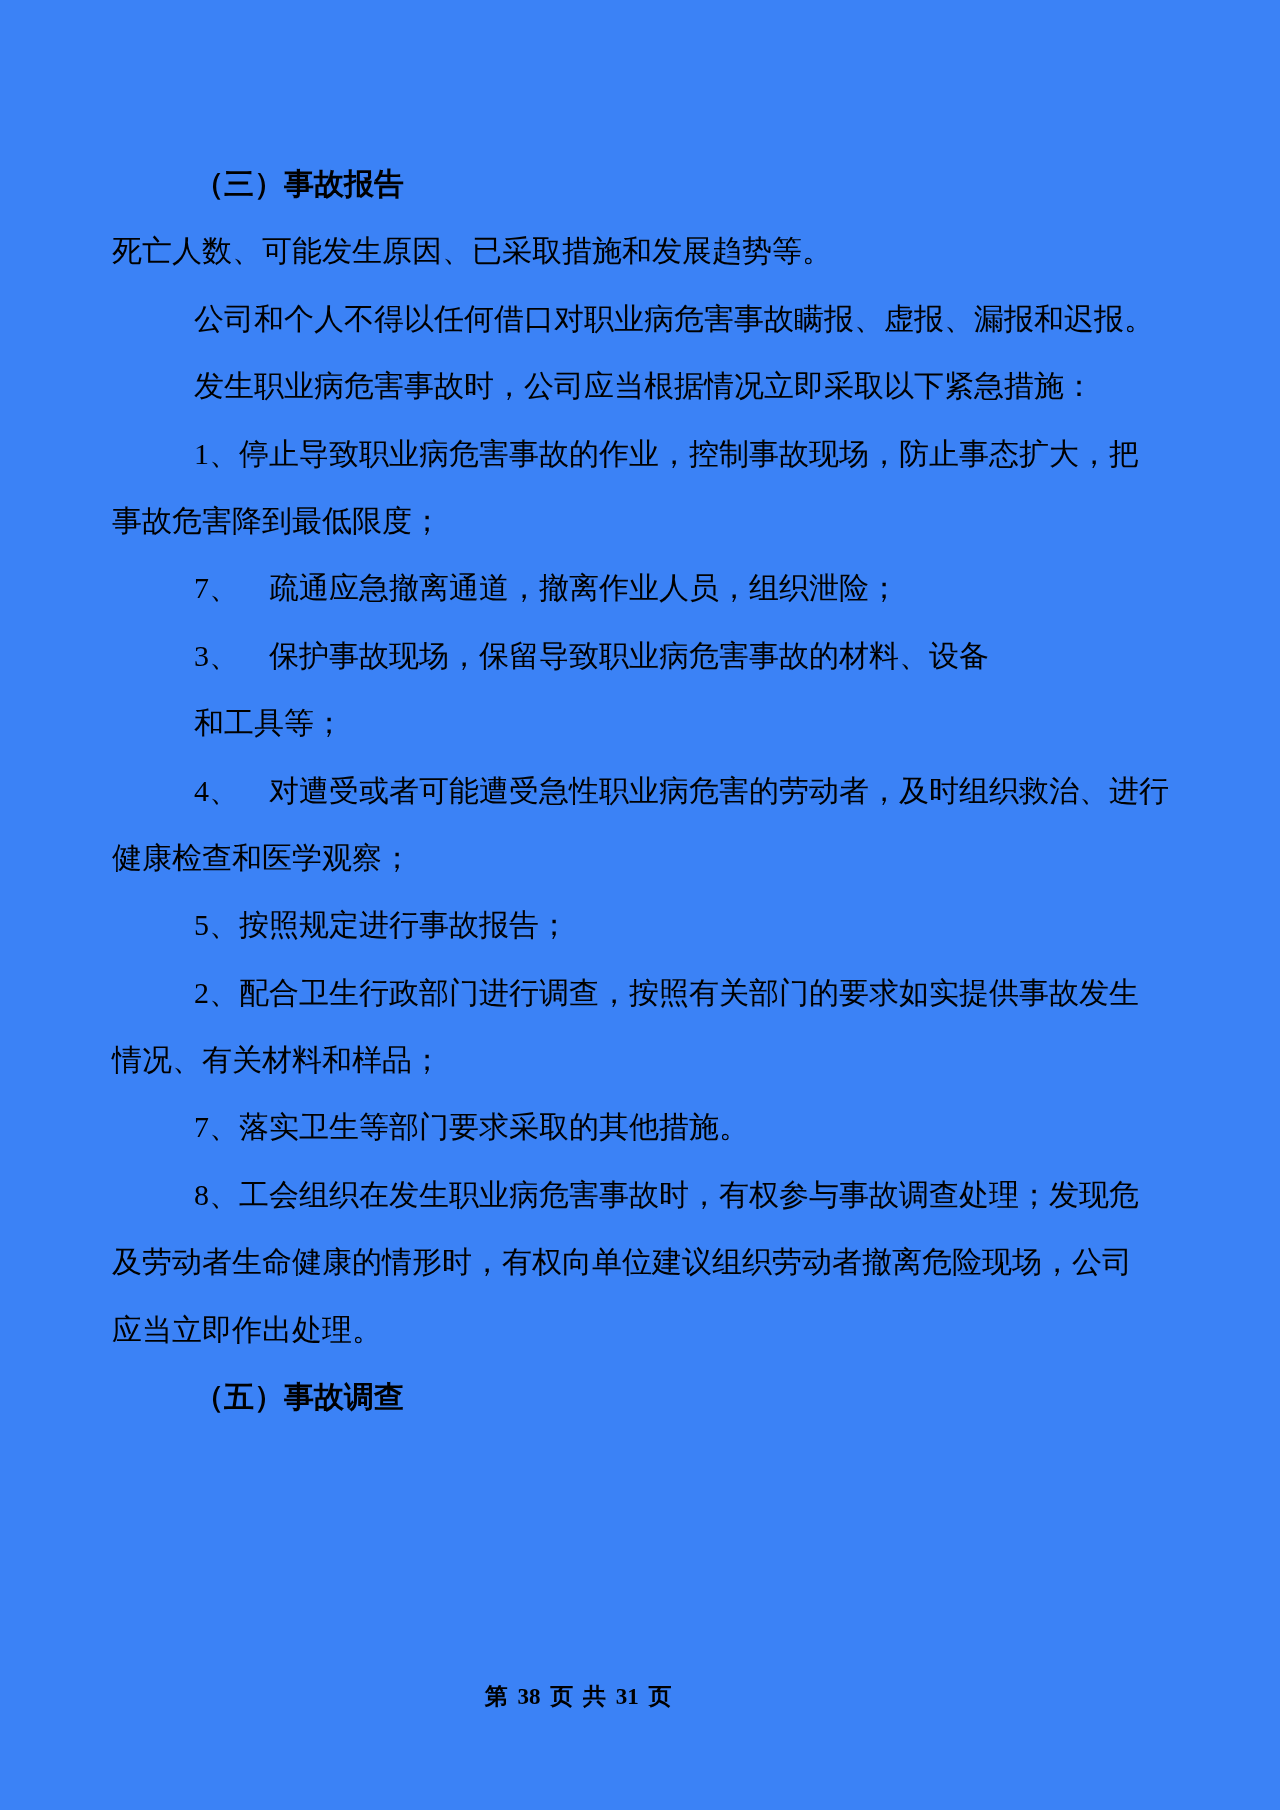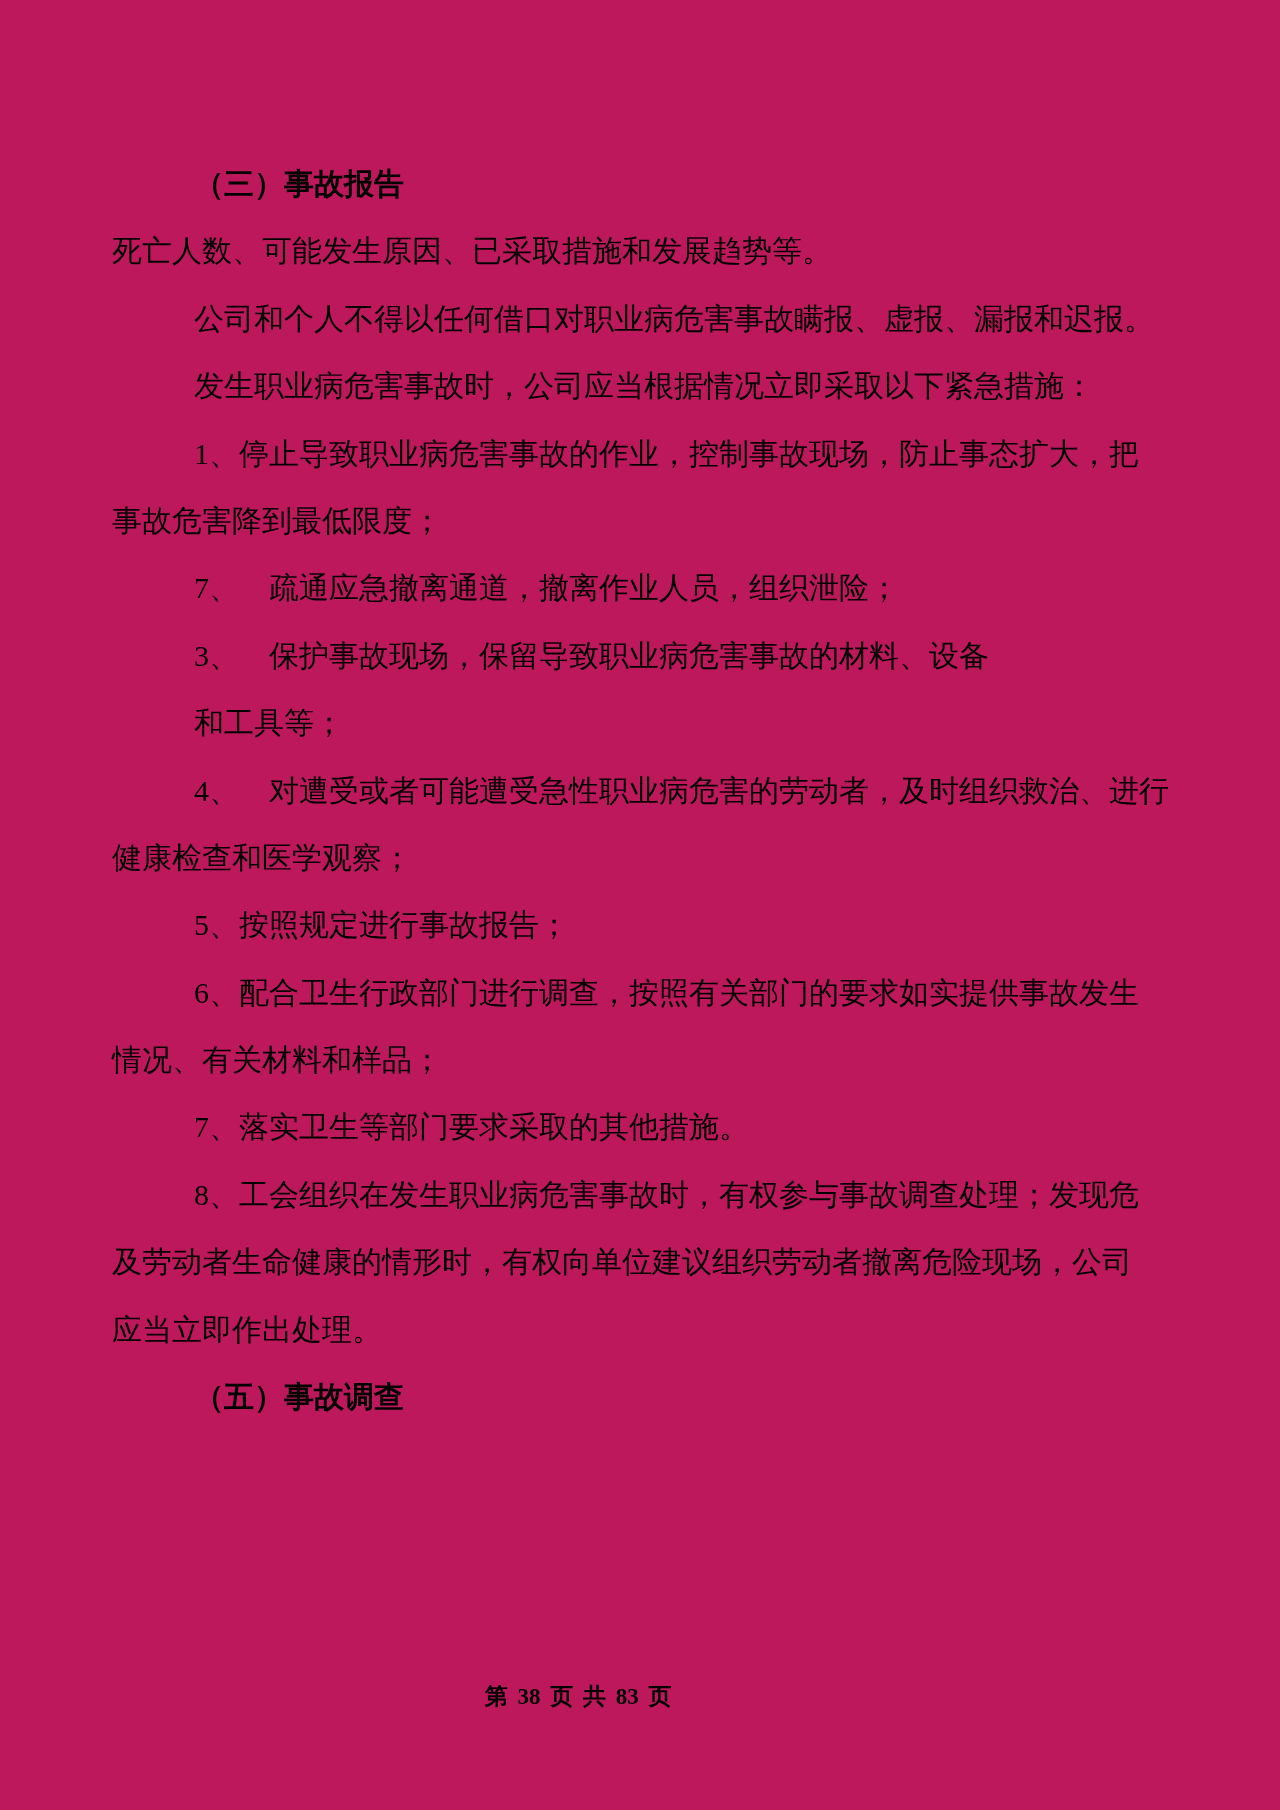--- a/index.html
+++ b/index.html
@@ -1,20 +1,20 @@
 <!DOCTYPE html>
 <html><head>
 <meta charset="utf-8">
 <style>
   html, body { margin: 0; padding: 0; }
   .page {
     position: relative;
     width: 1280px;
     height: 1810px;
-    background: #be185d;
+    background: #3b82f6;
     overflow: hidden;
     color: #000000;
   }
   .text-block {
     position: absolute;
     left: 112px;
     top: 150px;
     width: 1058px;
   }
   .line {
@@ -55,22 +55,22 @@
       <div class="line indent">公司和个人不得以任何借口对职业病危害事故瞒报、虚报、漏报和迟报。</div>
       <div class="line indent">发生职业病危害事故时，公司应当根据情况立即采取以下紧急措施：</div>
       <div class="line indent">1、停止导致职业病危害事故的作业，控制事故现场，防止事态扩大，把</div>
       <div class="line flush">事故危害降到最低限度；</div>
       <div class="line indent">7、　疏通应急撤离通道，撤离作业人员，组织泄险；</div>
       <div class="line indent">3、　保护事故现场，保留导致职业病危害事故的材料、设备</div>
       <div class="line indent">和工具等；</div>
       <div class="line indent">4、　对遭受或者可能遭受急性职业病危害的劳动者，及时组织救治、进行</div>
       <div class="line flush">健康检查和医学观察；</div>
       <div class="line indent">5、按照规定进行事故报告；</div>
-      <div class="line indent">6、配合卫生行政部门进行调查，按照有关部门的要求如实提供事故发生</div>
+      <div class="line indent">2、配合卫生行政部门进行调查，按照有关部门的要求如实提供事故发生</div>
       <div class="line flush">情况、有关材料和样品；</div>
       <div class="line indent">7、落实卫生等部门要求采取的其他措施。</div>
       <div class="line indent">8、工会组织在发生职业病危害事故时，有权参与事故调查处理；发现危</div>
       <div class="line flush">及劳动者生命健康的情形时，有权向单位建议组织劳动者撤离危险现场，公司</div>
       <div class="line flush">应当立即作出处理。</div>
       <div class="line heading">（五）事故调查</div>
     </div>
-  <div class="footer">第 38 页 共 83 页</div>
+  <div class="footer">第 38 页 共 31 页</div>
 </div>
 
 </body></html>

